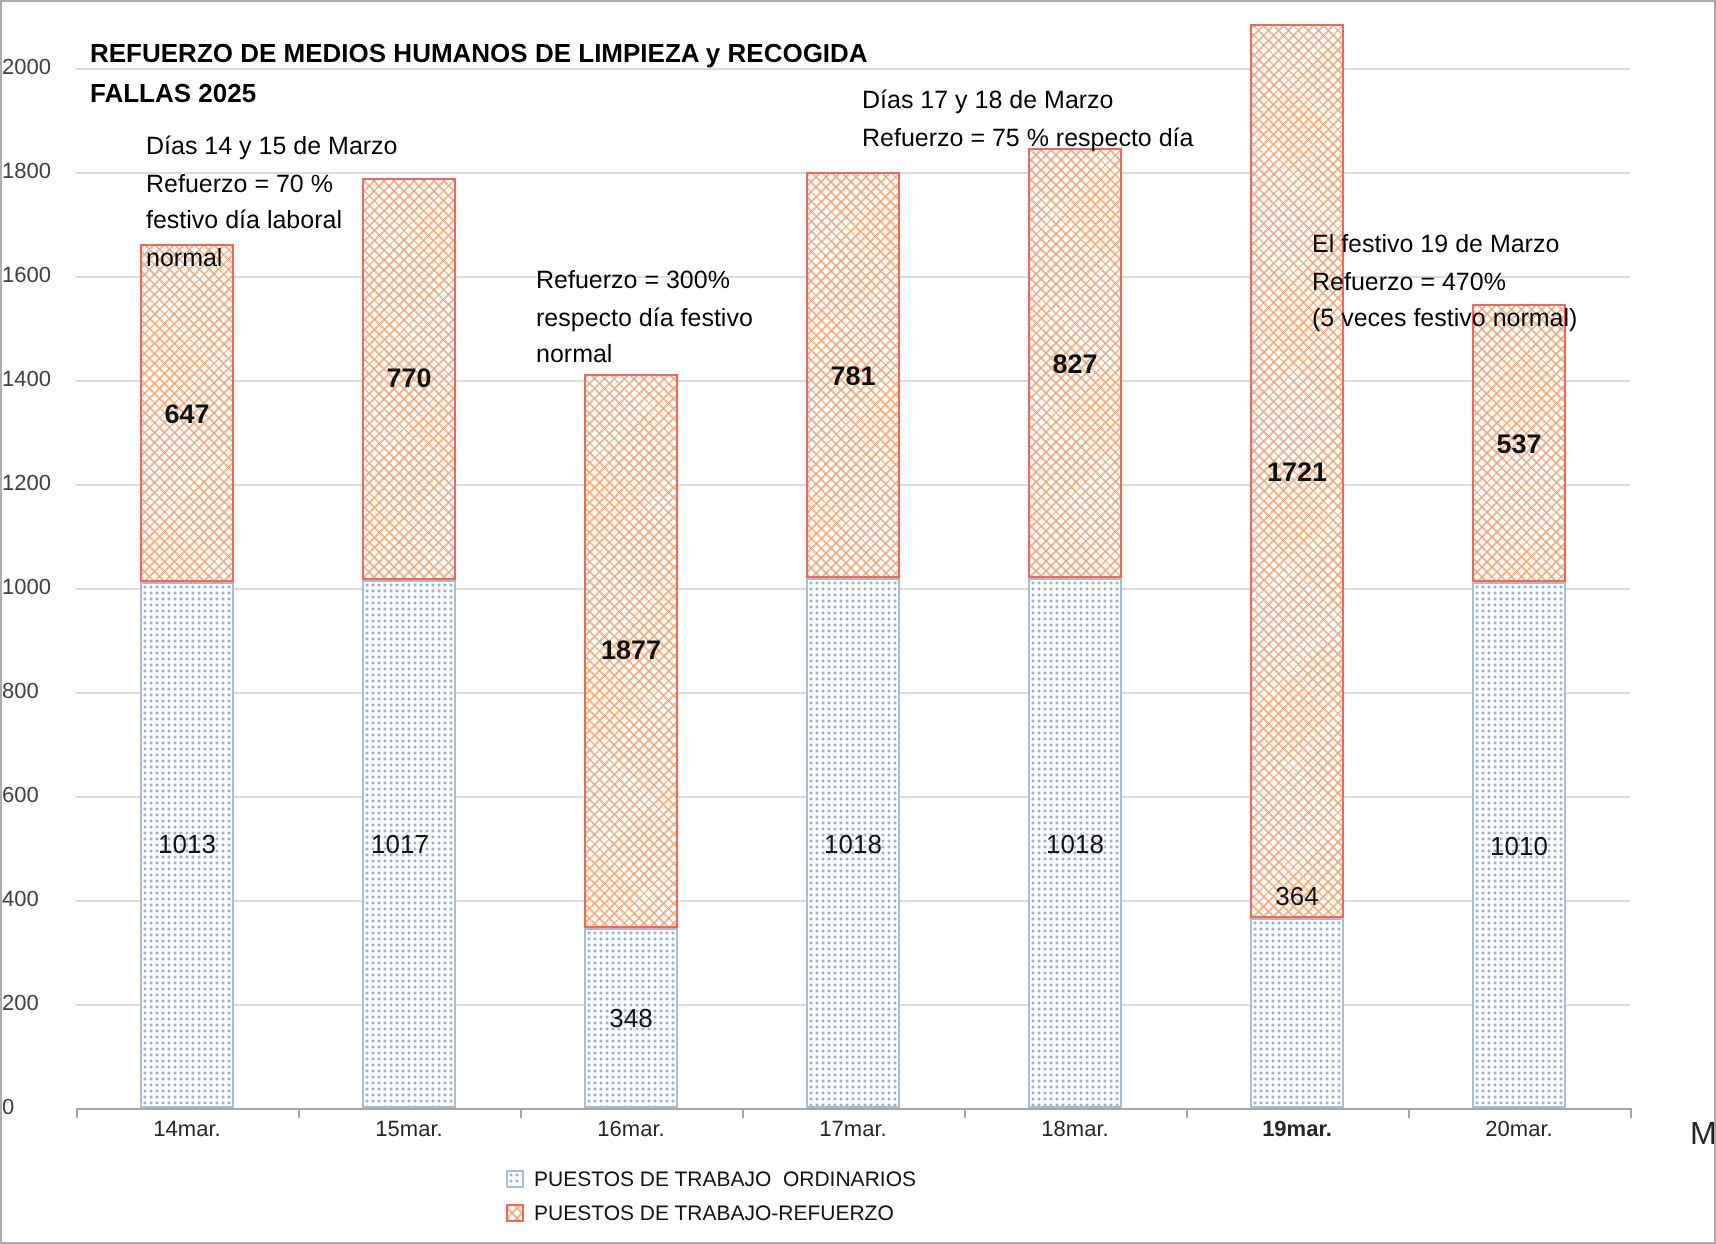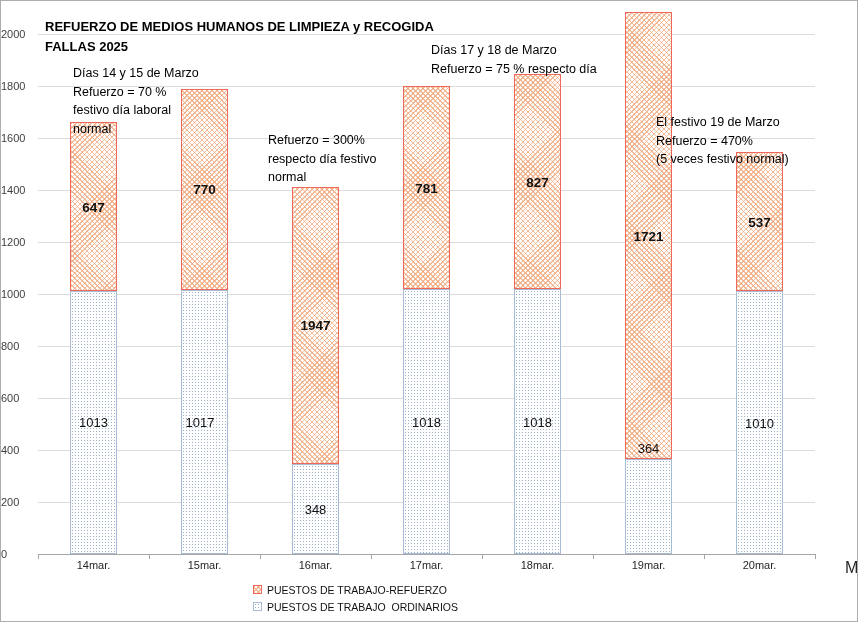--- a/index.html
+++ b/index.html
@@ -83,38 +83,38 @@
       <div class="datalabel lbl-refuerzo" style="left: 92.5px; top: 205.51px; z-index: 4;">647</div>
       <div class="datalabel lbl-ordinarios" style="left: 92.5px; top: 421.31px; z-index: 4;">1013</div>
       <div class="xlabel" style="left: 92.5px; top: 558px;">14mar.</div>
       <div class="seg fill-ordinarios" style="left: 180px; top: 288.58px; width: 47px; height: 264.42px; z-index: 1;"></div>
       <div class="seg fill-refuerzo" style="left: 180px; top: 88.38px; width: 47px; height: 200.2px; z-index: 2;"></div>
       <div class="datalabel lbl-refuerzo" style="left: 203.5px; top: 188.48px; z-index: 4;">770</div>
       <div class="datalabel lbl-ordinarios" style="left: 199px; top: 420.79px; z-index: 4;">1017</div>
       <div class="xlabel" style="left: 203.5px; top: 558px;">15mar.</div>
       <div class="seg fill-ordinarios" style="left: 291px; top: 462.52px; width: 47px; height: 90.48px; z-index: 1;"></div>
       <div class="seg fill-refuerzo" style="left: 291px; top: 185.62px; width: 47px; height: 276.9px; z-index: 2;"></div>
-      <div class="datalabel lbl-refuerzo" style="left: 314.5px; top: 324.07px; z-index: 4;">1947</div>
+      <div class="datalabel lbl-refuerzo" style="left: 314.5px; top: 324.07px; z-index: 4;">1877</div>
       <div class="datalabel lbl-ordinarios" style="left: 314.5px; top: 507.76px; z-index: 4;">348</div>
       <div class="xlabel" style="left: 314.5px; top: 558px;">16mar.</div>
       <div class="seg fill-ordinarios" style="left: 402px; top: 288.32px; width: 47px; height: 264.68px; z-index: 1;"></div>
       <div class="seg fill-refuerzo" style="left: 402px; top: 85.26px; width: 47px; height: 203.06px; z-index: 2;"></div>
       <div class="datalabel lbl-refuerzo" style="left: 425.5px; top: 186.79px; z-index: 4;">781</div>
       <div class="datalabel lbl-ordinarios" style="left: 425.5px; top: 420.66px; z-index: 4;">1018</div>
       <div class="xlabel" style="left: 425.5px; top: 558px;">17mar.</div>
       <div class="seg fill-ordinarios" style="left: 513px; top: 288.32px; width: 47px; height: 264.68px; z-index: 1;"></div>
       <div class="seg fill-refuerzo" style="left: 513px; top: 73.3px; width: 47px; height: 215.02px; z-index: 2;"></div>
       <div class="datalabel lbl-refuerzo" style="left: 536.5px; top: 180.81px; z-index: 4;">827</div>
       <div class="datalabel lbl-ordinarios" style="left: 536.5px; top: 420.66px; z-index: 4;">1018</div>
       <div class="xlabel" style="left: 536.5px; top: 558px;">18mar.</div>
       <div class="seg fill-ordinarios" style="left: 624px; top: 458.36px; width: 47px; height: 94.64px; z-index: 1;"></div>
       <div class="seg fill-refuerzo" style="left: 624px; top: 10.9px; width: 47px; height: 447.46px; z-index: 2;"></div>
       <div class="datalabel lbl-refuerzo" style="left: 647.5px; top: 234.63px; z-index: 4;">1721</div>
       <div class="datalabel lbl-ordinarios" style="left: 647.5px; top: 447.36px; z-index: 4;">364</div>
-      <div class="xlabel" style="left: 647.5px; top: 558px;">19mar.</div>
+      <div class="xlabel" style="left: 647.5px; top: 558px; font-weight: bold;">19mar.</div>
       <div class="seg fill-ordinarios" style="left: 735px; top: 290.4px; width: 47px; height: 262.6px; z-index: 1;"></div>
       <div class="seg fill-refuerzo" style="left: 735px; top: 150.78px; width: 47px; height: 139.62px; z-index: 2;"></div>
       <div class="datalabel lbl-refuerzo" style="left: 758.5px; top: 220.59px; z-index: 4;">537</div>
       <div class="datalabel lbl-ordinarios" style="left: 758.5px; top: 421.7px; z-index: 4;">1010</div>
       <div class="xlabel" style="left: 758.5px; top: 558px;">20mar.</div>
       <div class="annotation" style="left: 72px; top: 63px; z-index: 5;">
         <div>Días 14 y 15 de Marzo</div>
         <div>Refuerzo = 70 %</div>
         <div>festivo día laboral</div>
         <div>normal</div>
@@ -132,21 +132,21 @@
         <div>El festivo 19 de Marzo</div>
         <div>Refuerzo = 470%</div>
         <div>(5 veces festivo normal)</div>
       </div>
     </div>
 
   <div class="x-suffix">Març</div>
 
   <div class="legend">
     <div class="legend-row">
+      <span class="swatch fill-ordinarios"></span>
+      <span class="legend-label">PUESTOS DE TRABAJO  ORDINARIOS</span>
+    </div>
+    <div class="legend-row">
       <span class="swatch fill-refuerzo"></span>
       <span class="legend-label">PUESTOS DE TRABAJO-REFUERZO</span>
-    </div>
-    <div class="legend-row">
-      <span class="swatch fill-ordinarios"></span>
-      <span class="legend-label">PUESTOS DE TRABAJO  ORDINARIOS</span>
     </div>
   </div>
 </div>
 
 </body></html>

